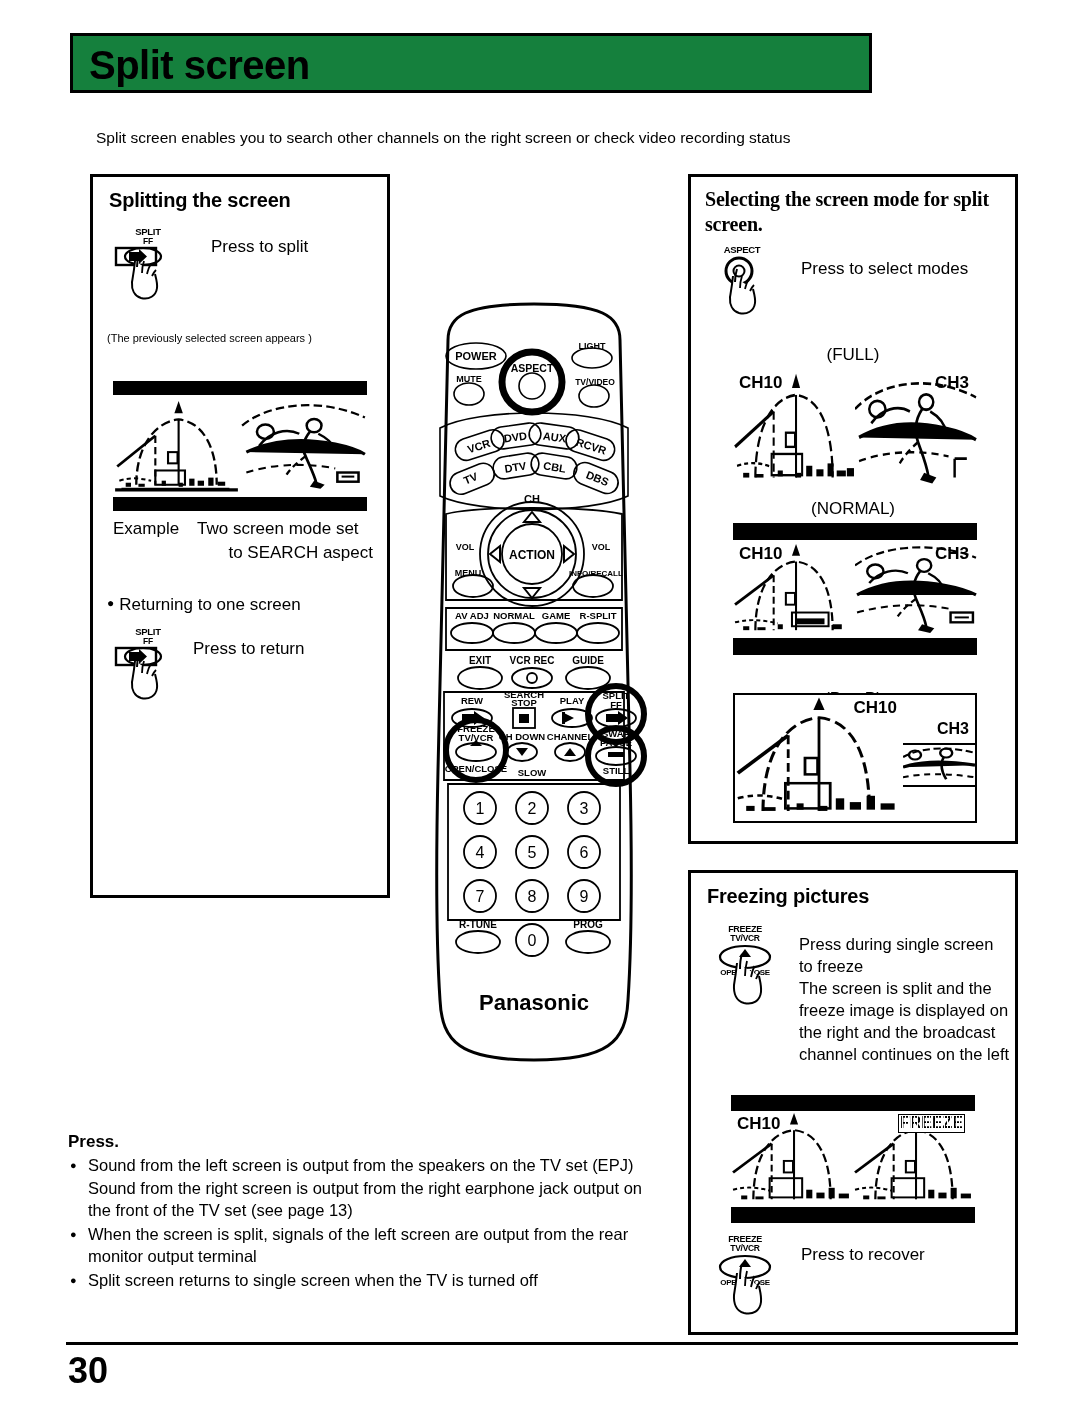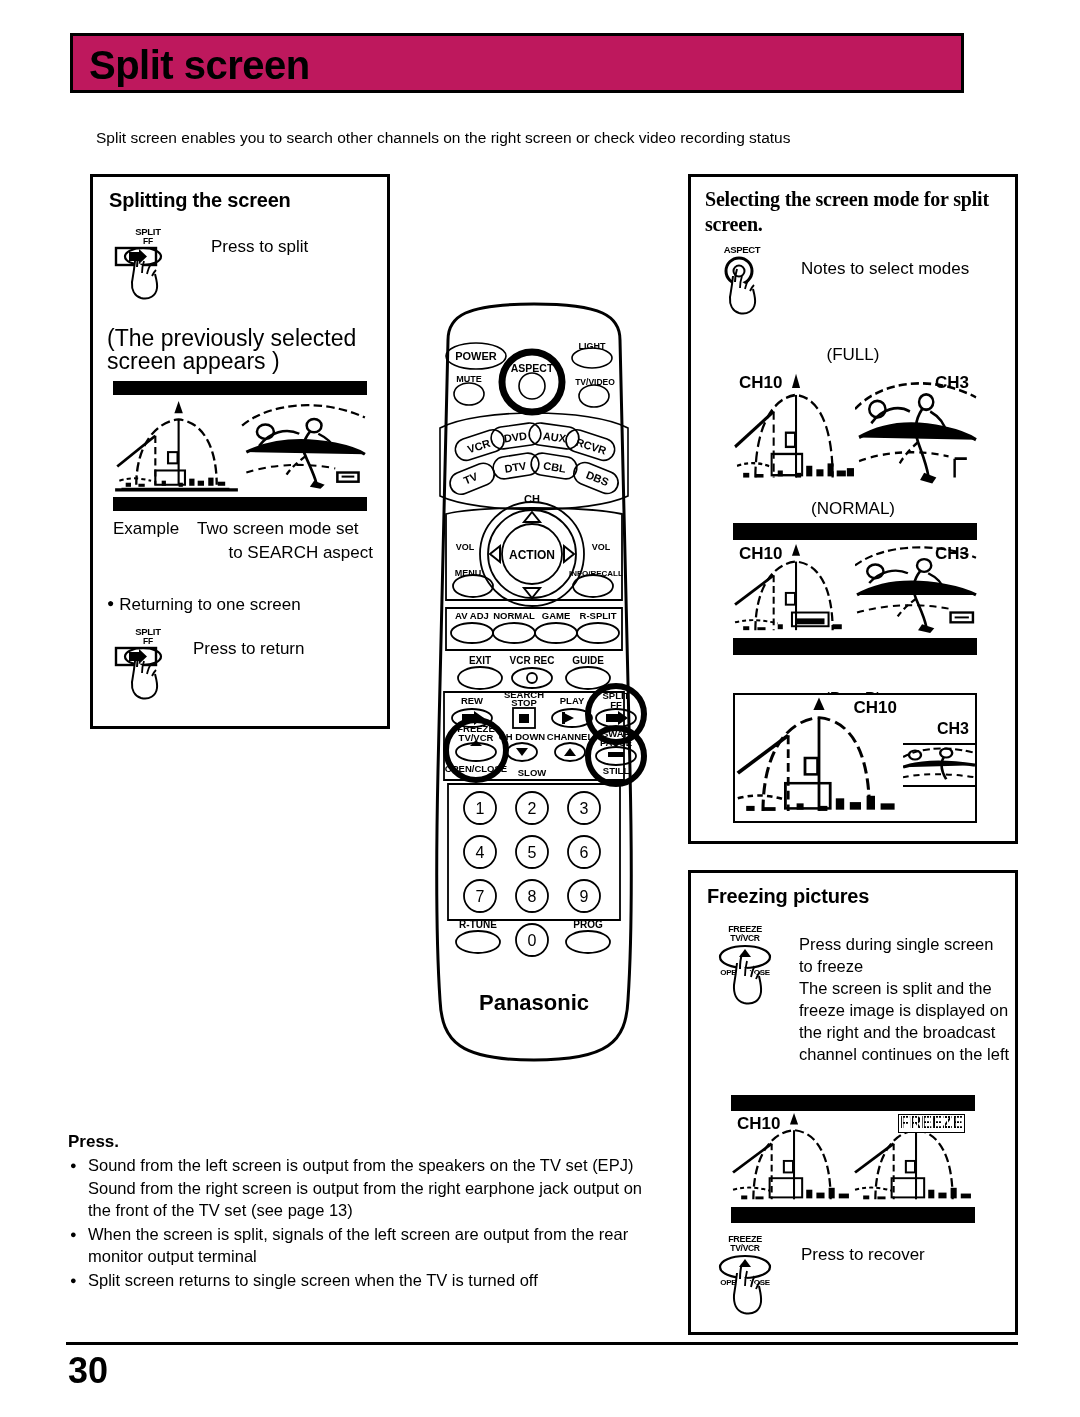--- a/index.html
+++ b/index.html
@@ -5,43 +5,43 @@
   html,body{margin:0;padding:0;background:#fff;}
   body{
     width:1080px;height:1417px;position:relative;overflow:hidden;
     font-family:"Liberation Sans", sans-serif;color:#000;
     -webkit-font-smoothing:none;
   }
   .page{position:absolute;inset:0;}
 
   
   .title-box{
-    position:absolute;left:70px;top:33px;width:894px;height:60px;
-    border:3.5px solid #000;background:#be185d;box-sizing:border-box;
+    position:absolute;left:70px;top:33px;width:802px;height:60px;
+    border:3.5px solid #000;background:#15803d;box-sizing:border-box;
   }
   .title-box .title{
     position:absolute;left:16px;top:-2px;font-size:40px;font-weight:bold;
     letter-spacing:-0.5px;line-height:62px;
   }
 
   
   .intro{
     position:absolute;left:96px;top:128px;width:880px;
     font-size:15.5px;line-height:20px;
   }
 
   
   .panel{position:absolute;border:3px solid #000;background:#fff;box-sizing:border-box;}
   .panel-title{font-size:20px;font-weight:bold;letter-spacing:-0.2px;}
 
   
-  #panel-split{left:90px;top:174px;width:300px;height:555px;}
+  #panel-split{left:90px;top:174px;width:300px;height:724px;}
   #panel-split .panel-title{position:absolute;left:16px;top:12px;}
   .lp-press1{position:absolute;left:118px;top:60px;font-size:17px;}
-  .lp-note{position:absolute;left:14px;top:150px;width:280px;font-size:23px;line-height:23px;}
+  .lp-note{position:absolute;left:14px;top:150px;width:280px;font-size:11px;line-height:23px;}
   .lp-example{position:absolute;left:20px;top:340px;width:270px;font-size:17px;line-height:24px;}
   .lp-example .ex-lbl{display:inline-block;width:84px;}
   .lp-example .ex-l2{display:block;text-align:right;padding-right:10px;}
   .lp-return{position:absolute;left:14px;top:418px;font-size:17px;}
   .lp-return .bullet{font-size:12px;vertical-align:3px;margin-right:5px;}
   .lp-press2{position:absolute;left:100px;top:462px;font-size:17px;}
 
   
   #panel-mode{left:688px;top:174px;width:330px;height:670px;}
   #panel-mode .panel-title{position:absolute;left:14px;top:10px;width:305px;line-height:25px;font-family:Liberation Serif, serif;}
@@ -407,21 +407,21 @@
         <circle cx="34" cy="26" r="13" fill="none" stroke="#000" stroke-width="3"></circle>
         <circle cx="34" cy="26" r="5.5" fill="none" stroke="#000" stroke-width="2"></circle>
         <path d="M28 31 C27 41 26 46 25 52 C24.5 59 27 66 34 68 C42 70 49 66 50 58 C50.6 53 49 48 48 44" fill="#fff" stroke="#000" stroke-width="2"></path>
         <path d="M35 43 C35 38 36 34 37 31" fill="none" stroke="#000" stroke-width="1.8"></path>
         <path d="M40 44 C41 40 42 37 43.5 35" fill="none" stroke="#000" stroke-width="1.8"></path>
         <path d="M45 46 C46.5 43 48 41 49 40" fill="none" stroke="#000" stroke-width="1.8"></path>
         <path d="M30 37 C30 31 31 27 32 24" fill="none" stroke="#000" stroke-width="2"></path>
       </svg>
     </div>
 
-    <div class="rp-press">Notes to select modes</div>
+    <div class="rp-press">Press to select modes</div>
 
     <div class="mode-label" style="top:168px;">(FULL)</div>
     <div class="tv" style="left:42px;top:192px;width:244px;height:118px;">
       <div class="inner" style="top:0;bottom:0;">
         <div class="half halfL" style="width:50%;">
           <svg class="art" viewBox="0 0 120 100" preserveAspectRatio="none">
             <path d="M22 92 C22 48 40 24 62 22 C84 24 98 48 98 92" fill="none" stroke="#000" stroke-width="2.2" stroke-dasharray="9 4"></path>
             <path d="M62 22 L62 92" stroke="#000" stroke-width="2" fill="none"></path>
             <path d="M58 16 L62 4 L66 16 Z" fill="#000"></path>
             <path d="M2 66 L40 36" stroke="#000" stroke-width="2.8" fill="none"></path>

